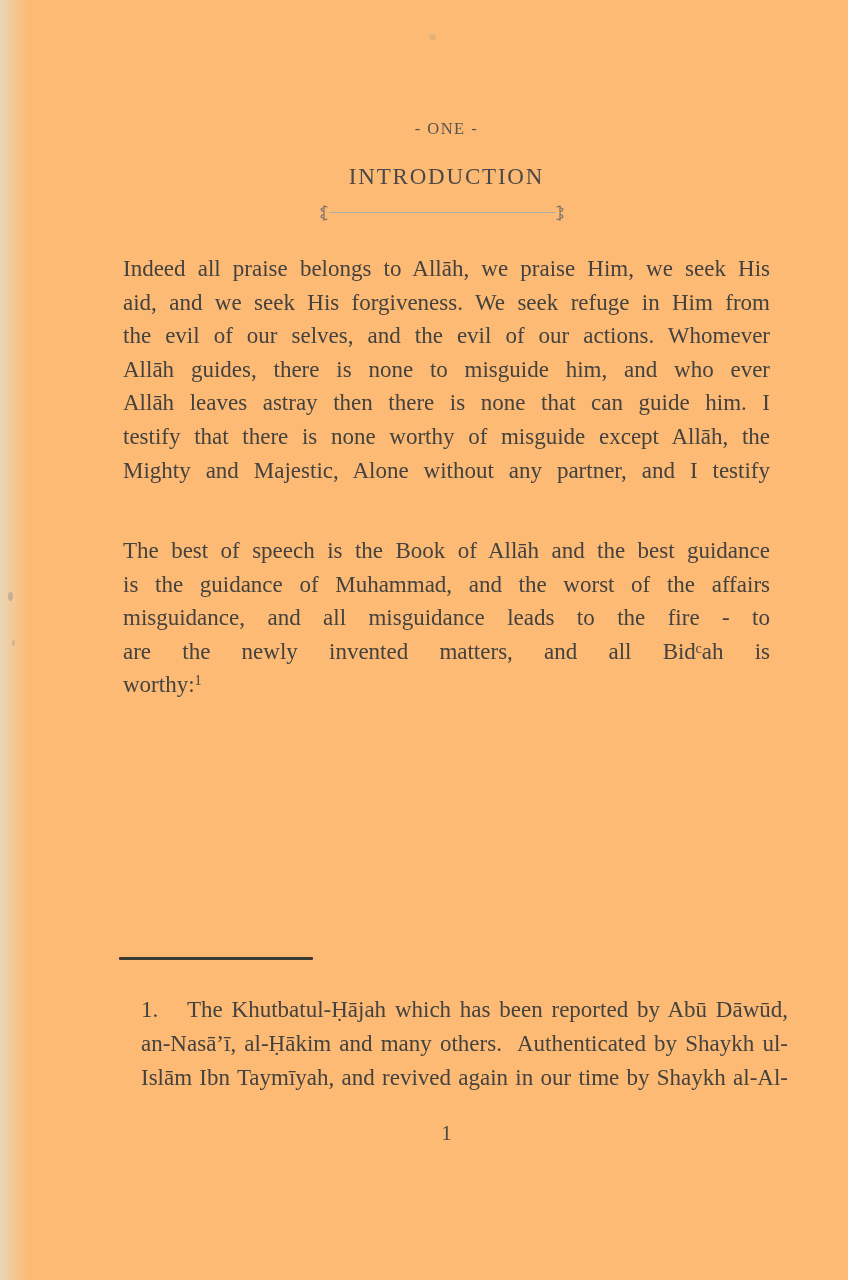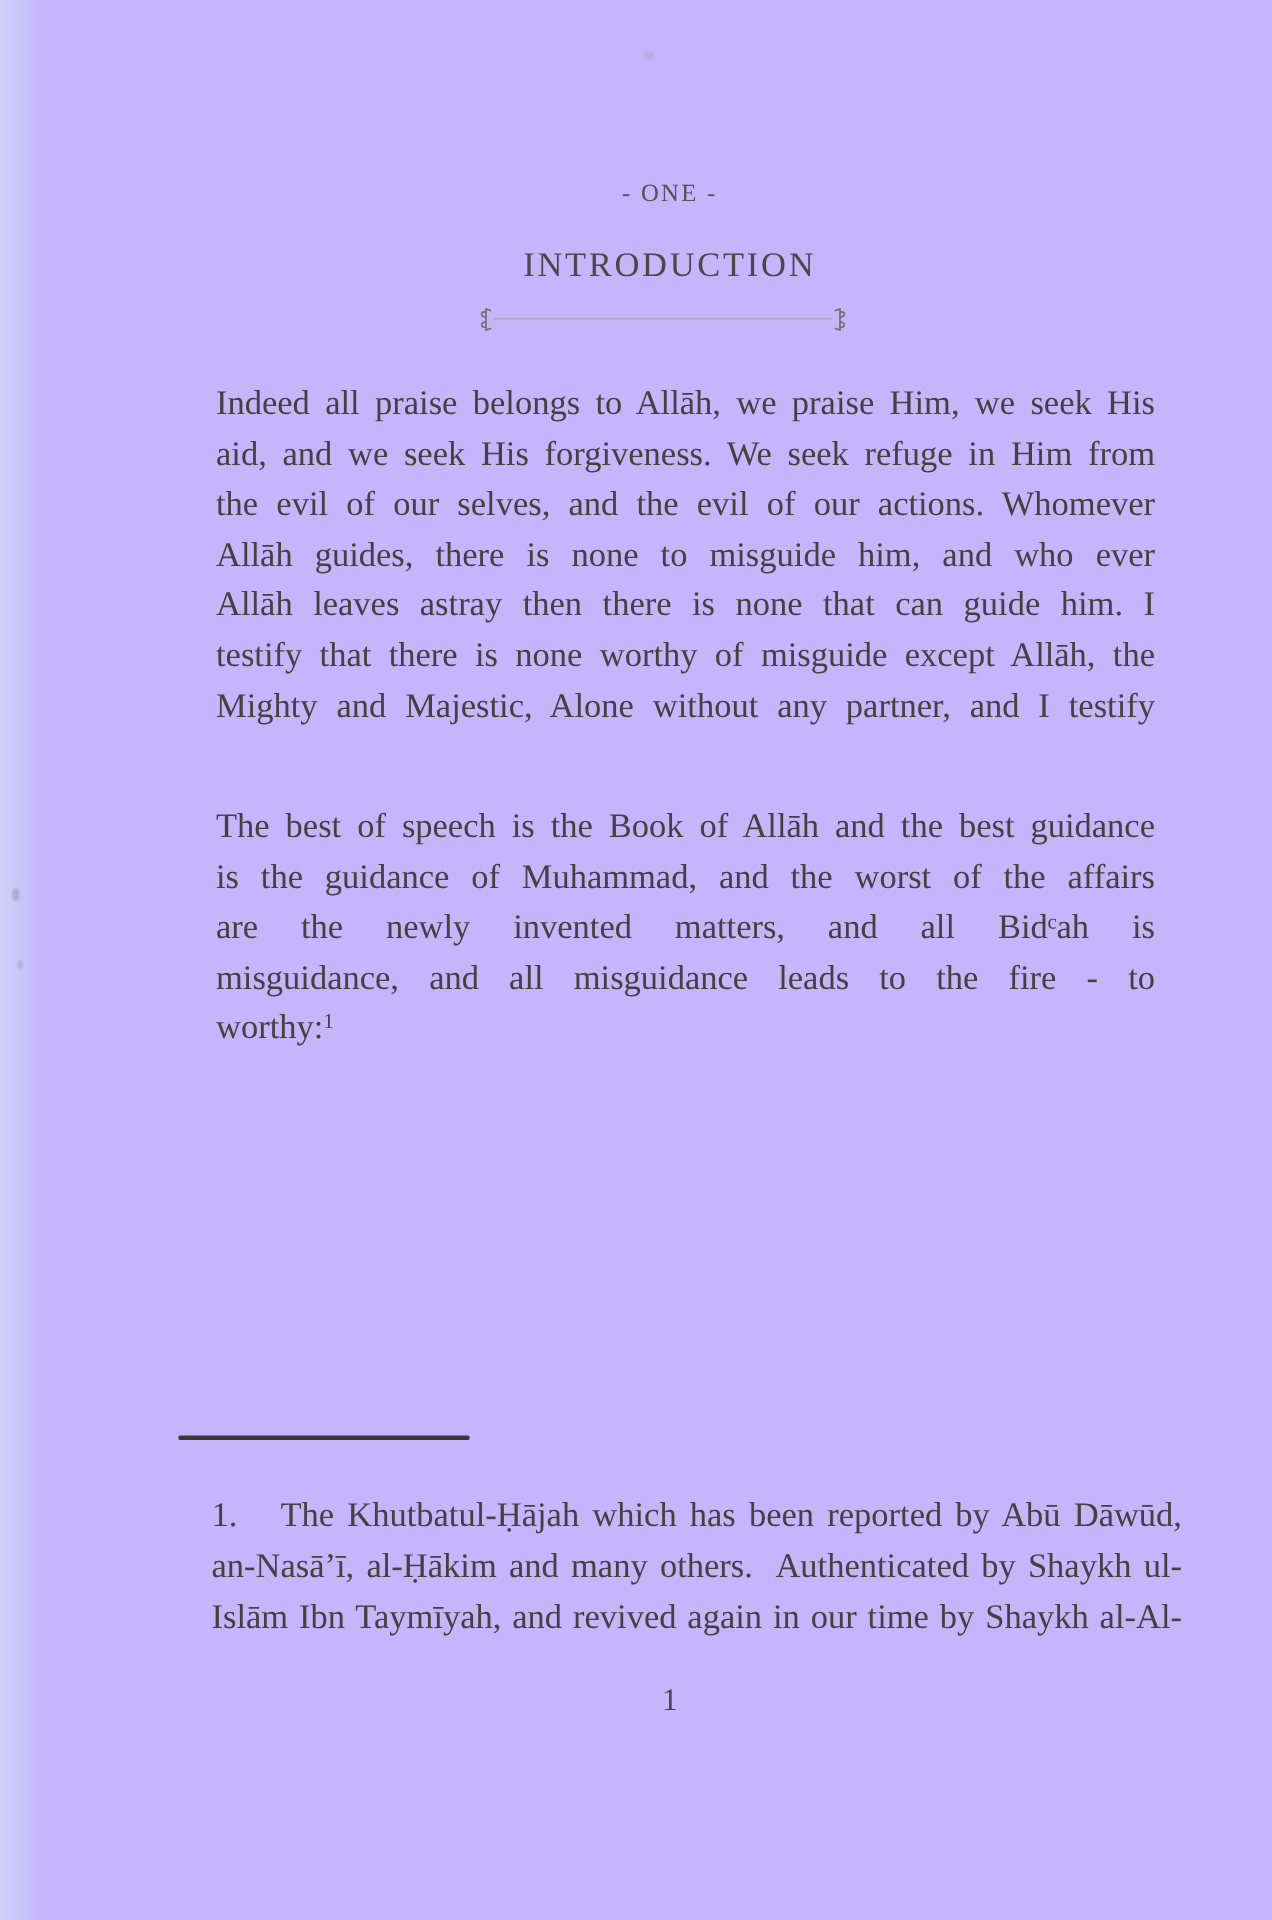--- a/index.html
+++ b/index.html
@@ -2,21 +2,21 @@
 <html><head>
 <meta charset="utf-8">
 <style>
   * { margin: 0; padding: 0; box-sizing: border-box; }
   html, body { background: #ffffff; }
 
   .page {
     position: relative;
     width: 848px;
     height: 1280px;
-    background: #c4b5fd;
+    background: #fdba74;
     font-family: "Liberation Serif", "DejaVu Serif", serif;
     color: #413f3c;
     overflow: hidden;
   }
 
   
   .edge-tint {
     position: absolute;
     left: 0; top: 0; bottom: 0;
     width: 34px;
@@ -79,21 +79,21 @@
     position: absolute;
     left: 123px;
     width: 647px;
     font-size: 23px;
     line-height: 33.6px;
     color: #44423f;
   }
   .para1 { top: 252px; }
   .para2 { top: 534px; }
 
-  .bline { text-align: justify; margin-left: 21px; }
+  .bline { text-align: justify; }
   .bline.jl { text-align-last: justify; }
   .bline.ll { text-align-last: left; }
 
   sup.fn-ref {
     font-size: 62%;
     vertical-align: baseline;
     position: relative;
     top: -0.55em;
     letter-spacing: 0;
   }
@@ -180,22 +180,22 @@
     <div class="bline jl">the evil of our selves, and the evil of our actions. Whomever</div>
     <div class="bline jl">Allāh guides, there is none to misguide him, and who ever</div>
     <div class="bline jl">Allāh leaves astray then there is none that can guide him. I</div>
     <div class="bline jl">testify that there is none worthy of misguide except Allāh, the</div>
     <div class="bline jl">Mighty and Majestic, Alone without any partner, and I testify</div>
   </div>
 
   <div class="body-text para2">
     <div class="bline jl">The best of speech is the Book of Allāh and the best guidance</div>
     <div class="bline jl">is the guidance of Muhammad, and the worst of the affairs</div>
+    <div class="bline jl">misguidance, and all misguidance leads to the fire - to</div>
     <div class="bline jl">are the newly invented matters, and all Bidᶜah is</div>
-    <div class="bline jl">misguidance, and all misguidance leads to the fire - to</div>
     <div class="bline ll"><span>worthy:</span><sup class="fn-ref">1</sup></div>
   </div>
 
   <div class="footnote-rule"></div>
 
   <div class="footnote">
     <div class="fline jl"><span class="fn-num">1.</span><span>The Khutbatul-Ḥājah which has been reported by Abū Dāwūd,</span></div>
     <div class="fline jl">an-Nasā’ī, al-Ḥākim and many others.  Authenticated by Shaykh ul-</div>
     <div class="fline jl">Islām Ibn Taymīyah, and revived again in our time by Shaykh al-Al-</div>
   </div>

